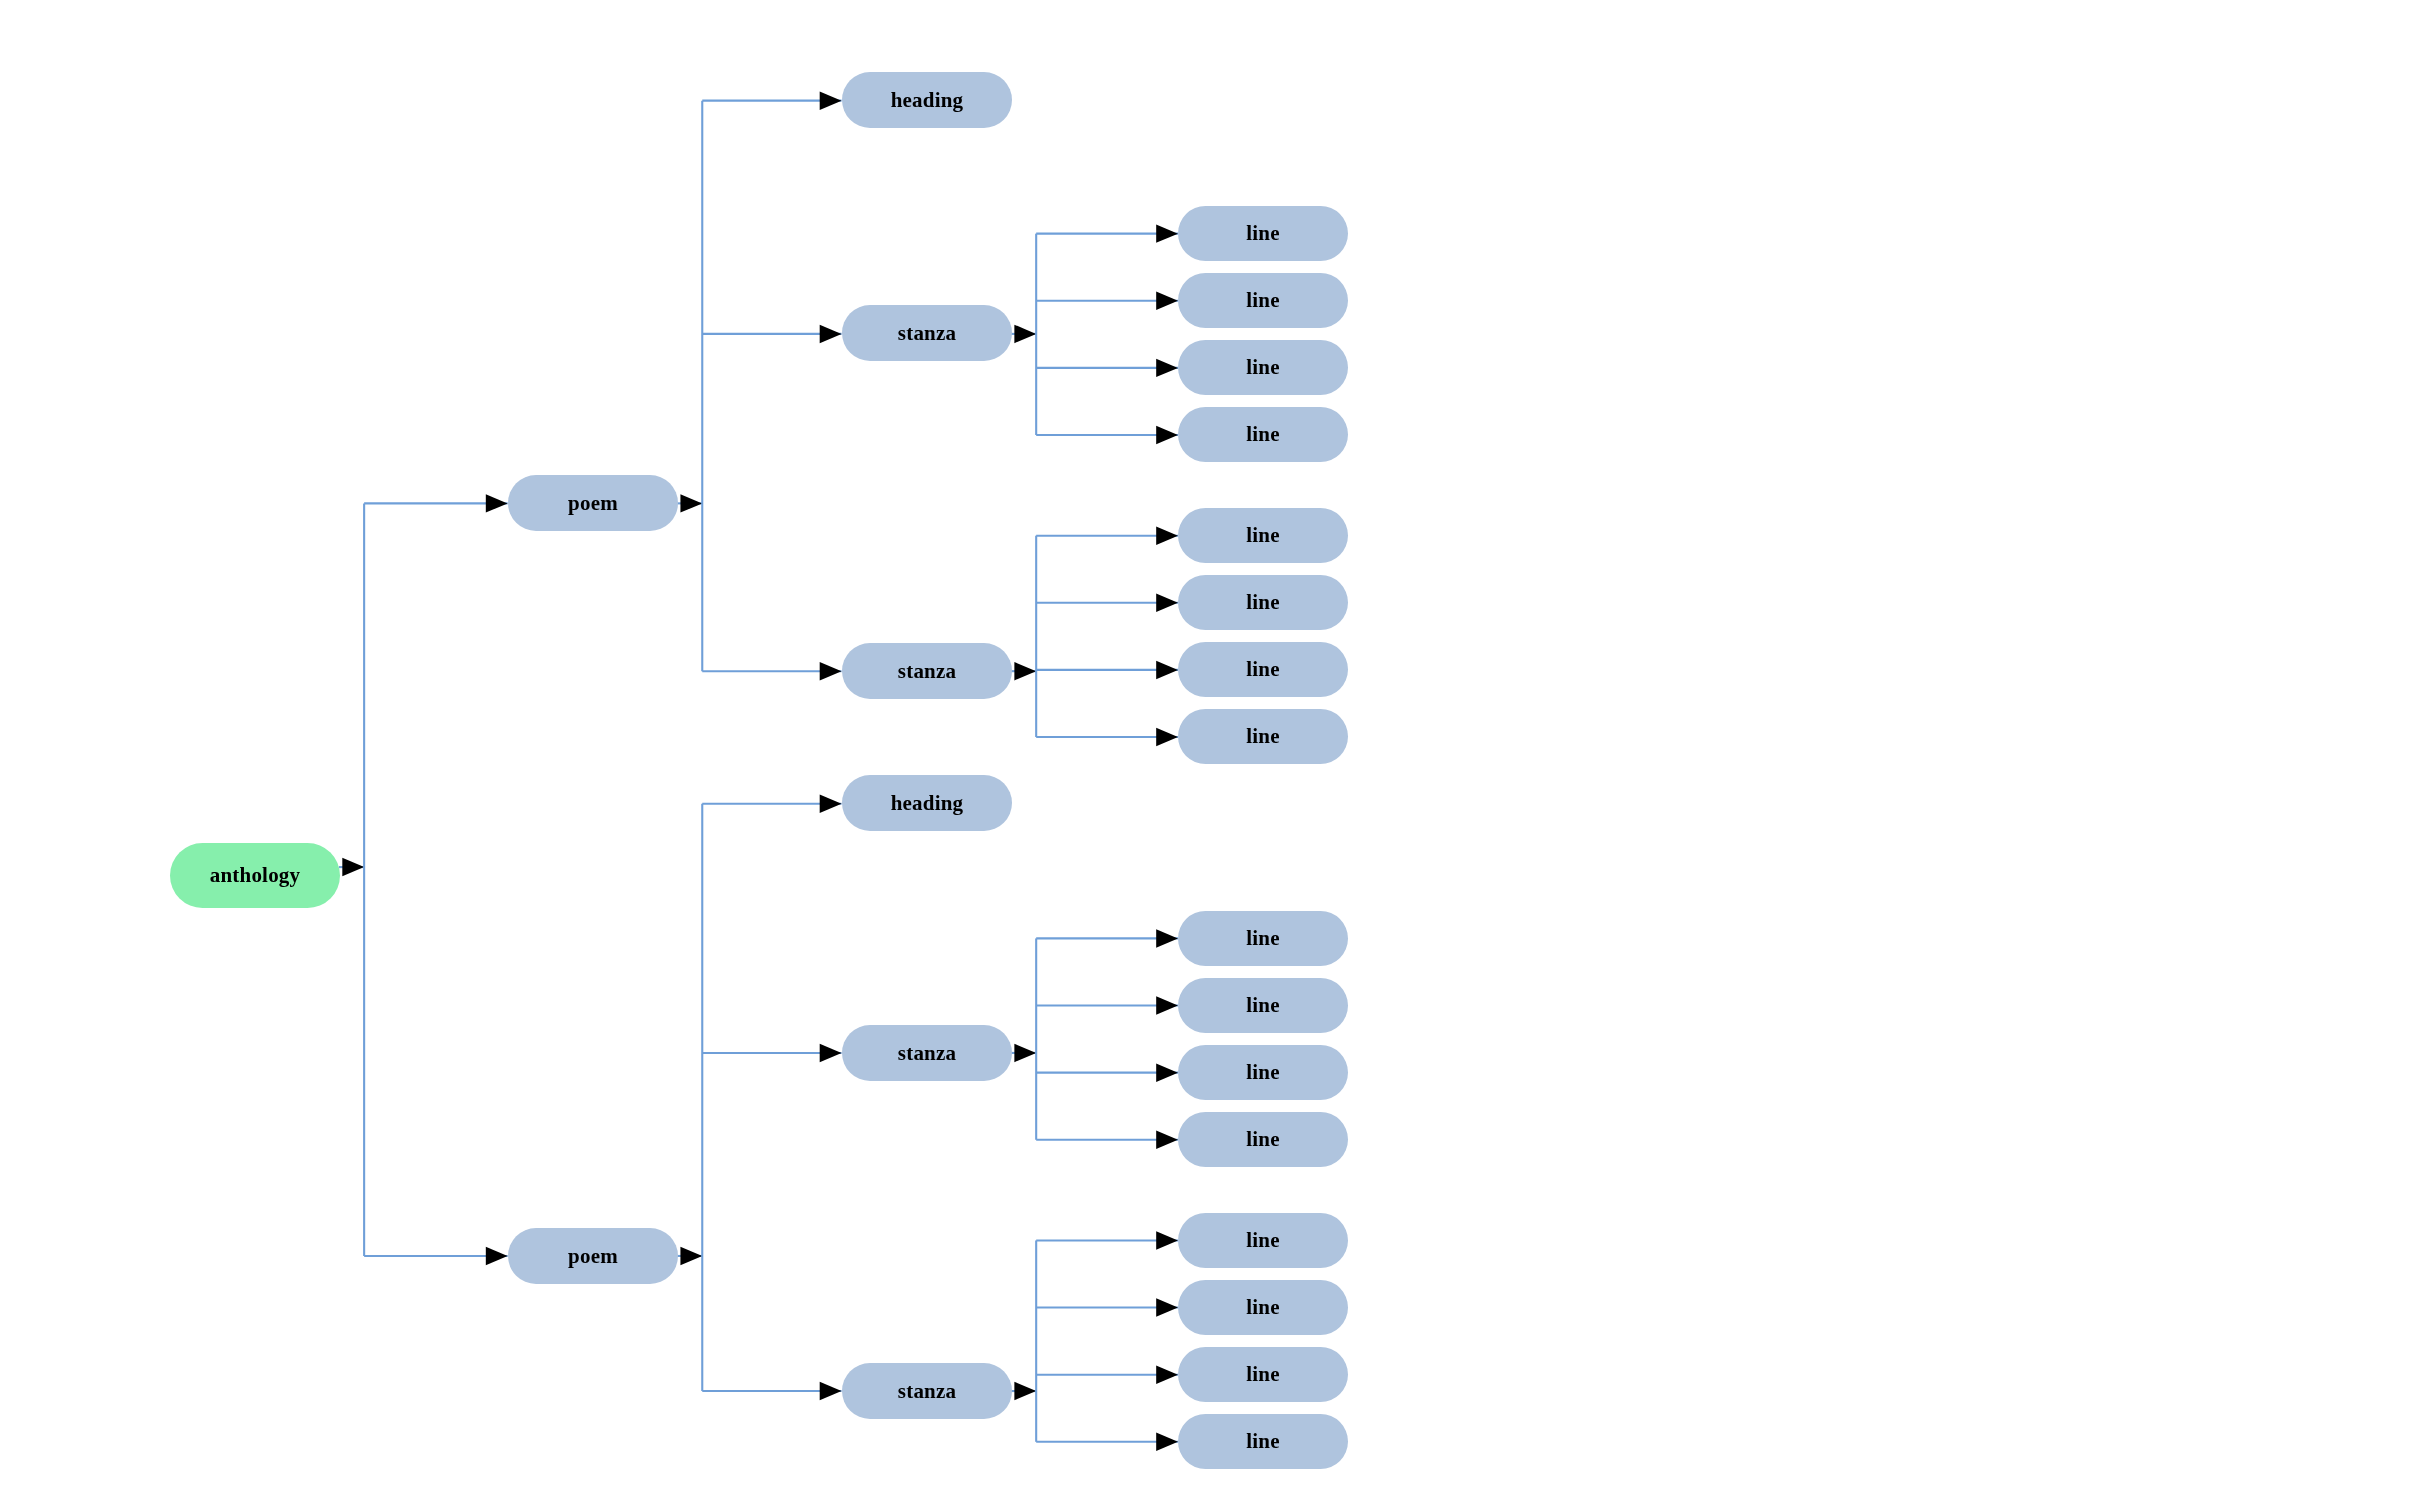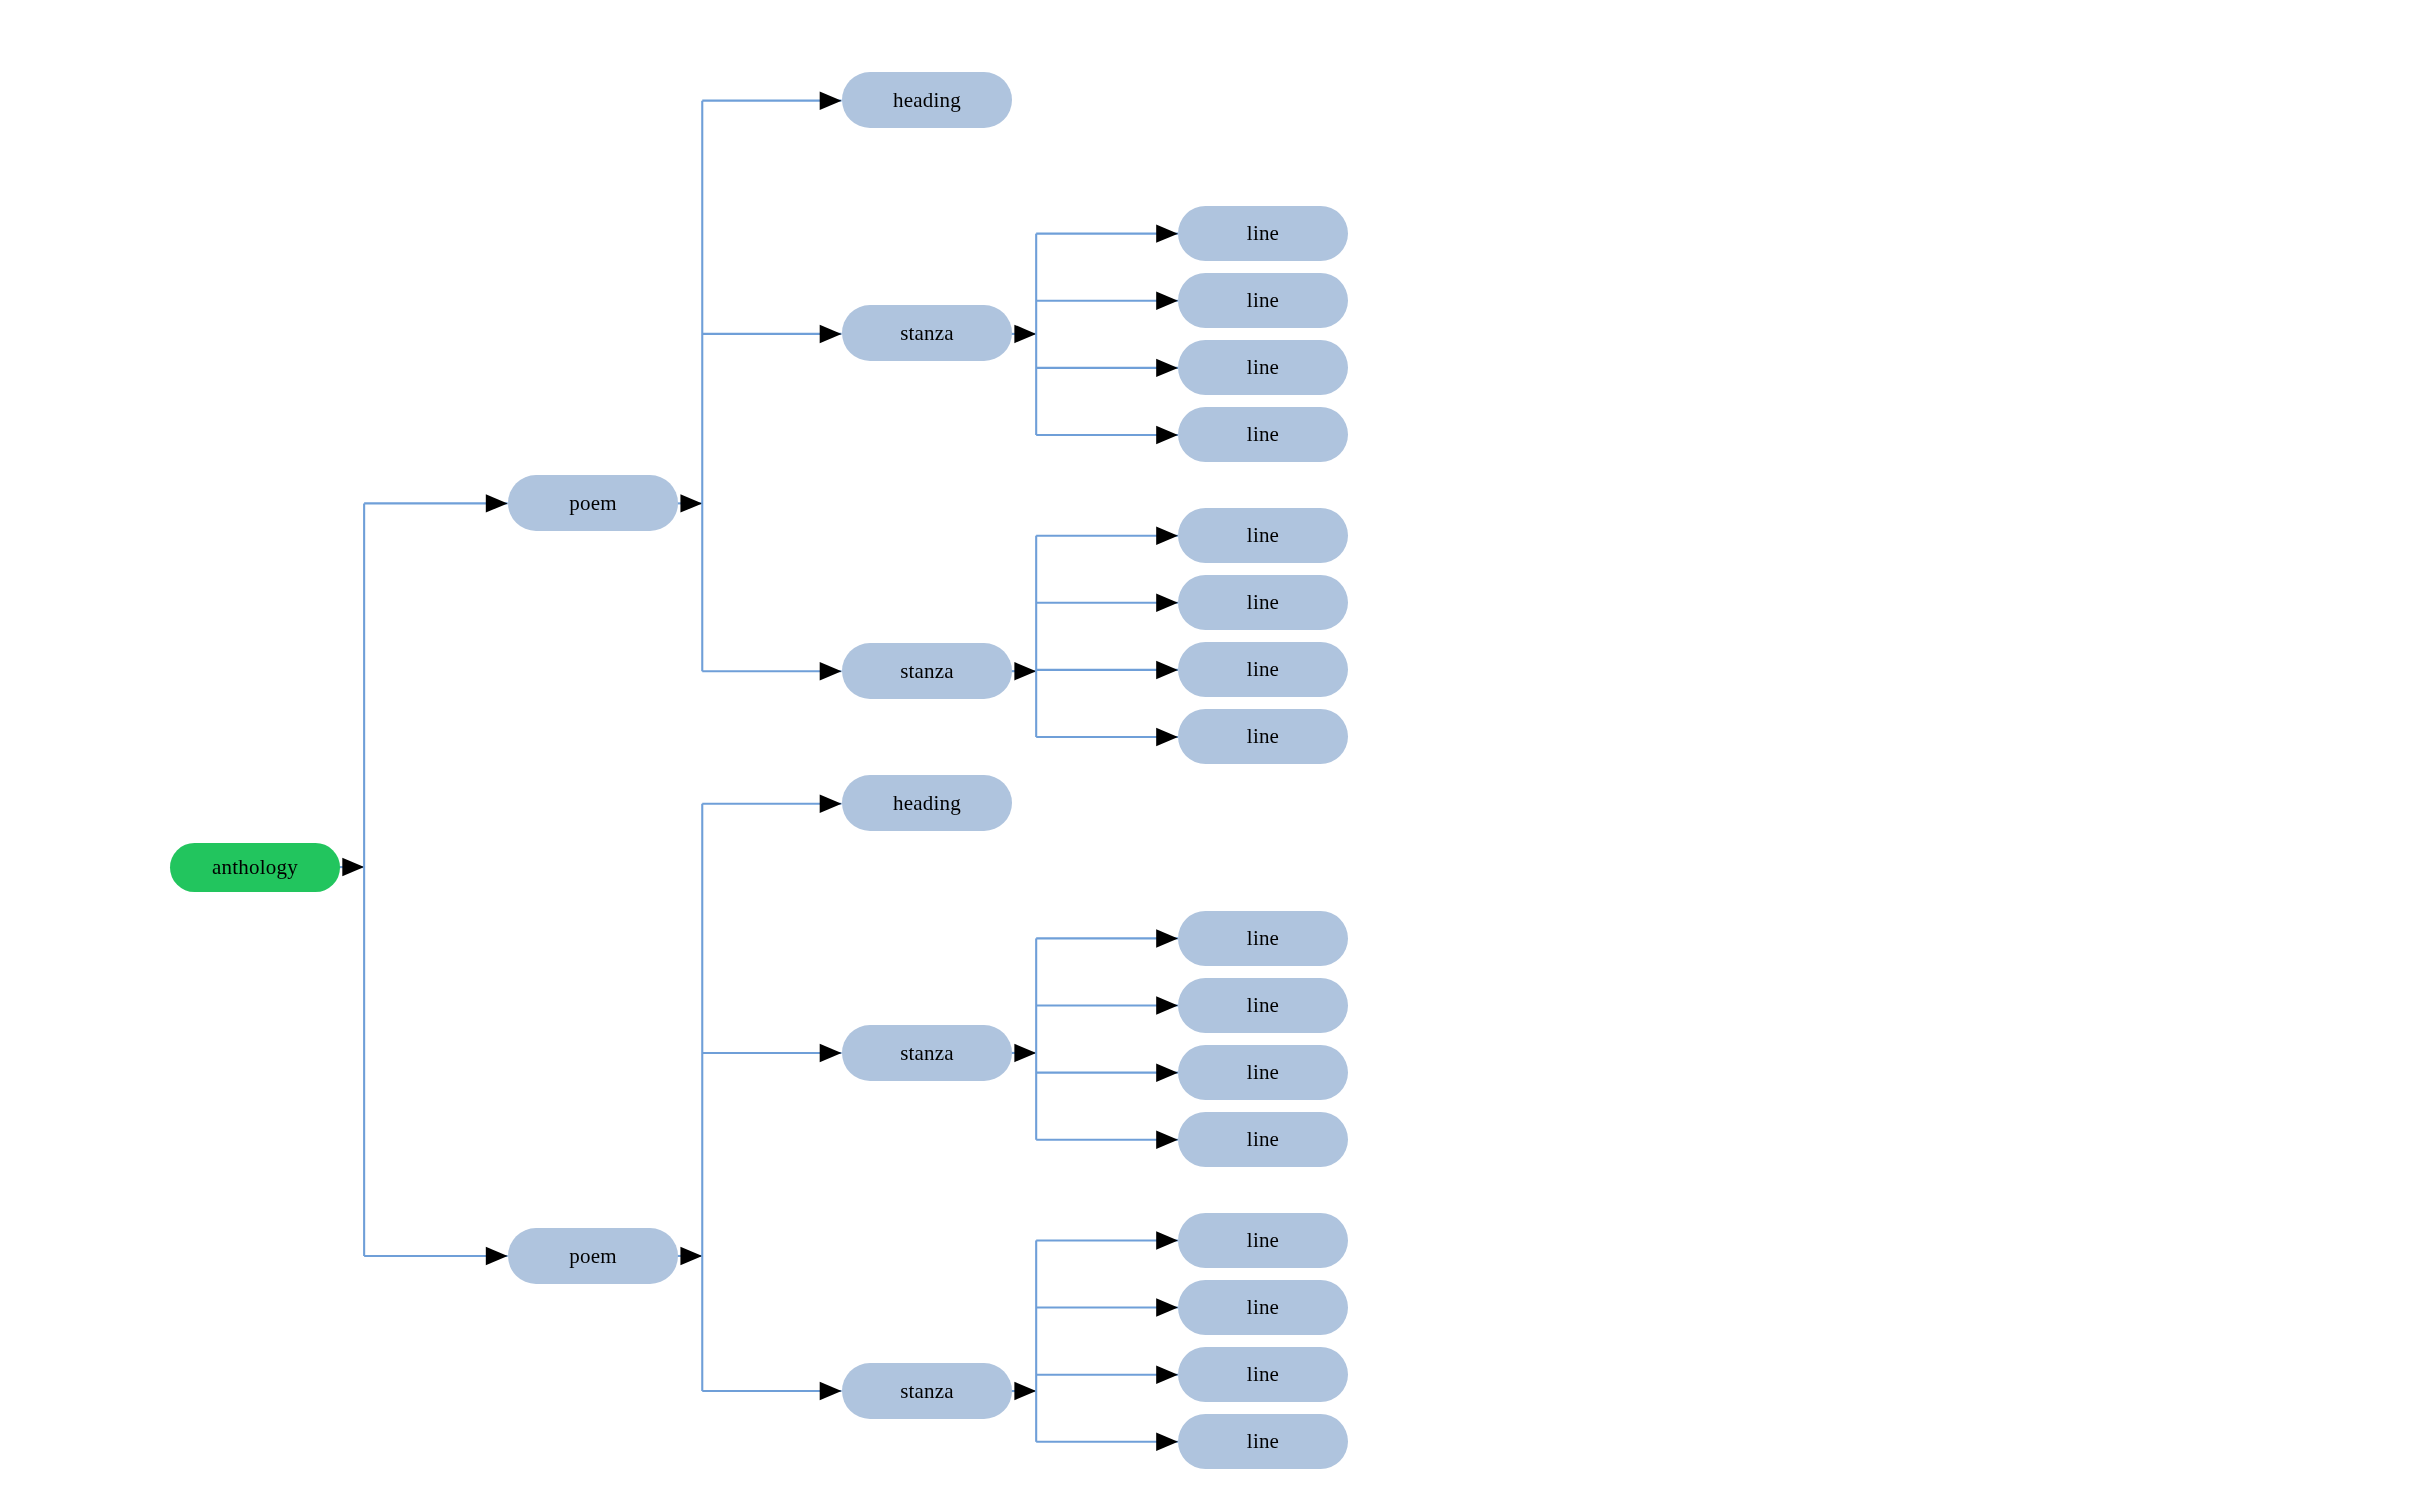--- a/index.html
+++ b/index.html
@@ -29,21 +29,21 @@
   }
   .node {
     position: absolute;
     box-sizing: border-box;
     background: #afc4de;
     border-radius: 838px;
     display: flex;
     align-items: center;
     justify-content: center;
     color: #000000;
-    font-weight: normal;
+    font-weight: bold;
     font-family: "Liberation Serif", "DejaVu Serif", serif;
     letter-spacing: 0.2px;
     white-space: nowrap;
     user-select: none;
   }
   .node-label {
     display: block;
     line-height: 1;
   }
 </style>
@@ -115,21 +115,21 @@
       <polyline points="1235,1478 1235,1718" fill="none" stroke="#6f9fd8" stroke-width="2.5" stroke-linejoin="miter" stroke-linecap="butt"></polyline>
       <polyline points="1235,1478 1404,1478" fill="none" stroke="#6f9fd8" stroke-width="2.5" stroke-linejoin="miter" stroke-linecap="butt"></polyline>
       <polygon points="1404,1478 1378,1467 1378,1489" fill="#000000"></polygon>
       <polyline points="1235,1558 1404,1558" fill="none" stroke="#6f9fd8" stroke-width="2.5" stroke-linejoin="miter" stroke-linecap="butt"></polyline>
       <polygon points="1404,1558 1378,1547 1378,1569" fill="#000000"></polygon>
       <polyline points="1235,1638 1404,1638" fill="none" stroke="#6f9fd8" stroke-width="2.5" stroke-linejoin="miter" stroke-linecap="butt"></polyline>
       <polygon points="1404,1638 1378,1627 1378,1649" fill="#000000"></polygon>
       <polyline points="1235,1718 1404,1718" fill="none" stroke="#6f9fd8" stroke-width="2.5" stroke-linejoin="miter" stroke-linecap="butt"></polyline>
       <polygon points="1404,1718 1378,1707 1378,1729" fill="#000000"></polygon>
     </svg>
-<div class="node" style="left: 170px; top: 843px; width: 170px; height: 49px; background: #22c55e; color: rgb(0, 0, 0); font-size: 21px;">
+<div class="node" style="left: 170px; top: 843px; width: 170px; height: 65px; background: #86efac; color: rgb(0, 0, 0); font-size: 21px;">
       <span class="node-label">anthology</span>
     </div>
     <div class="node" style="left: 508px; top: 475px; width: 170px; height: 56px; background: rgb(175, 196, 222); color: rgb(0, 0, 0); font-size: 21px;">
       <span class="node-label">poem</span>
     </div>
     <div class="node" style="left: 508px; top: 1228px; width: 170px; height: 56px; background: rgb(175, 196, 222); color: rgb(0, 0, 0); font-size: 21px;">
       <span class="node-label">poem</span>
     </div>
     <div class="node" style="left: 842px; top: 72px; width: 170px; height: 56px; background: rgb(175, 196, 222); color: rgb(0, 0, 0); font-size: 21px;">
       <span class="node-label">heading</span>

